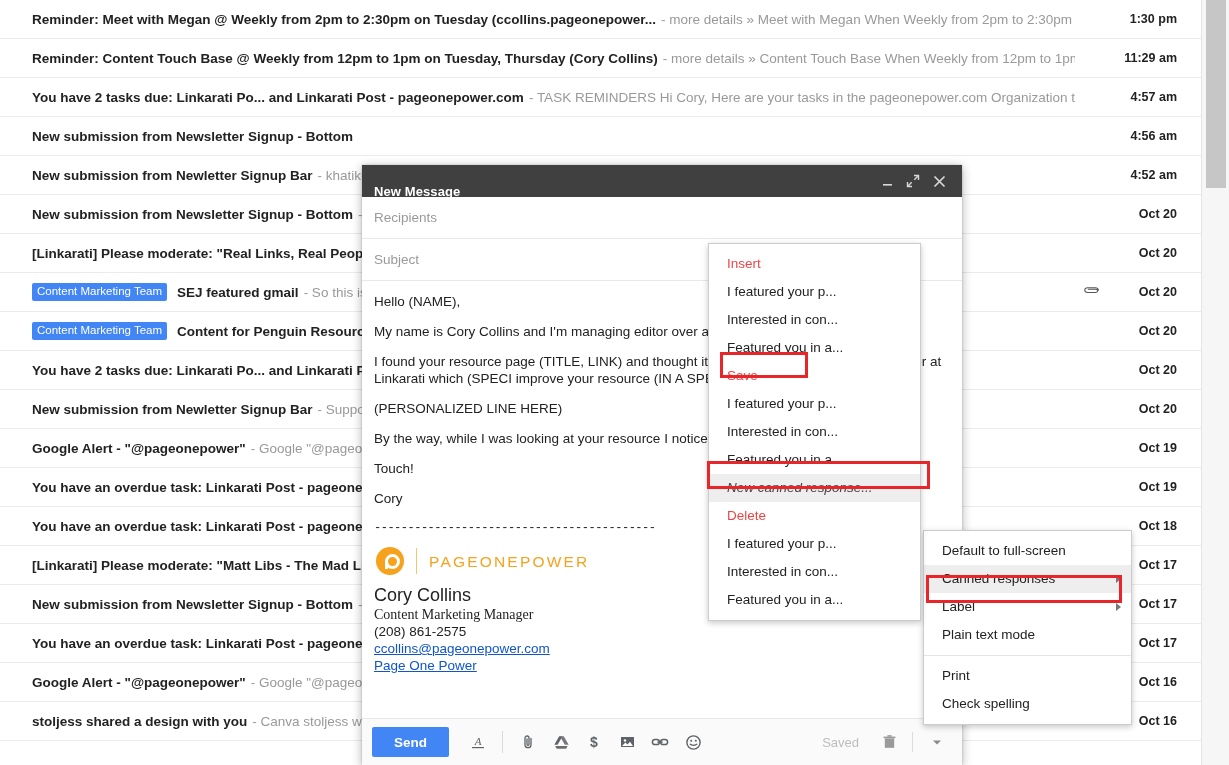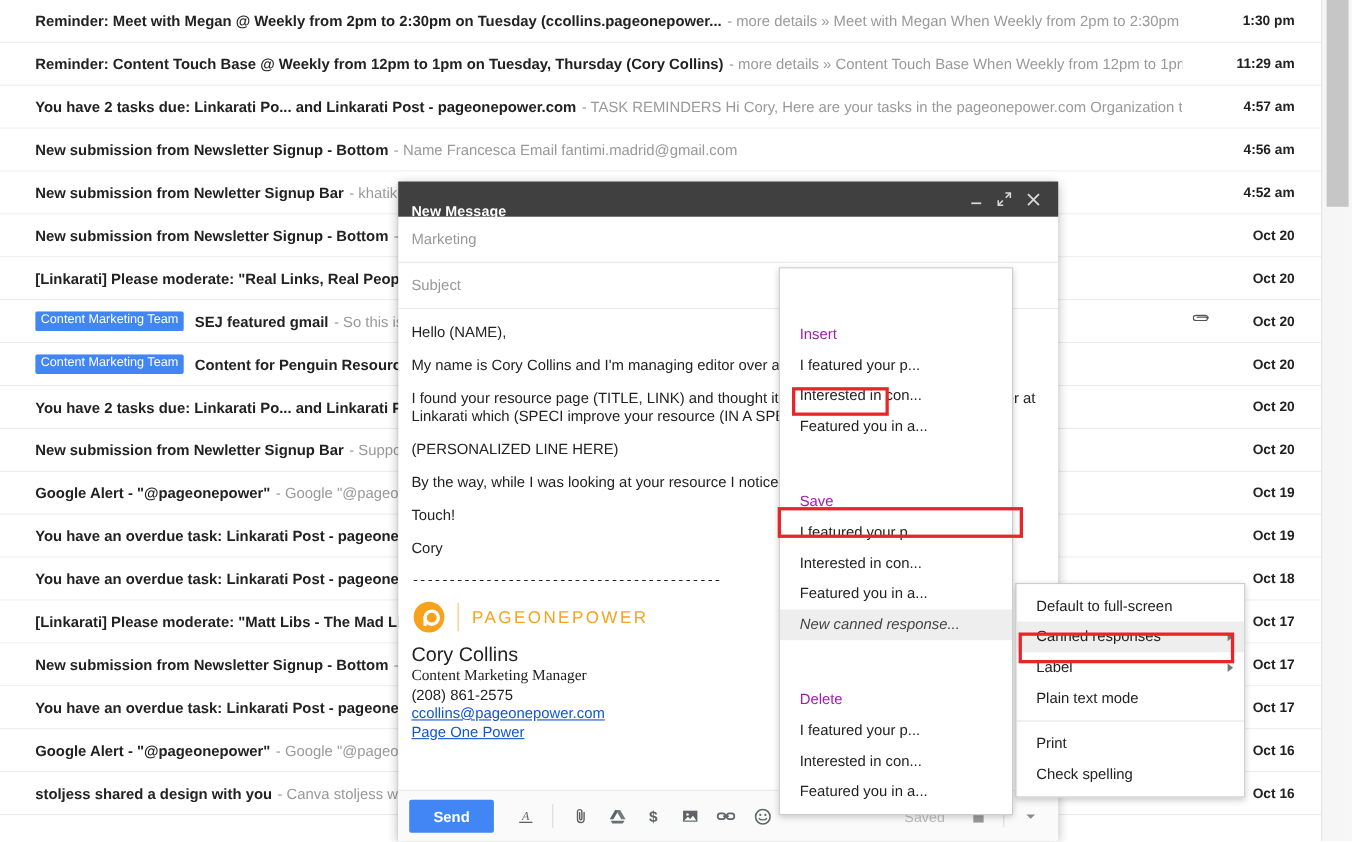--- a/index.html
+++ b/index.html
@@ -201,21 +201,21 @@
   }
   .mi {
     position: relative;
     font-size: 13.5px;
     color: #222;
     padding: 6px 30px 6px 18px;
     white-space: nowrap;
     cursor: pointer;
     line-height: 16px;
   }
-  .mi.section { color: #a21caf; cursor: default; margin-top: 40px; }
+  .mi.section { color: #ef4444; cursor: default; }
   .mi.italic { font-style: italic; color: #444; }
   .mi.hl { background: #eeeeee; }
   .mi .arrow {
     position: absolute; right: 10px; top: 50%;
     margin-top: -4px;
     width: 0; height: 0;
     border-left: 5px solid #777;
     border-top: 4px solid transparent;
     border-bottom: 4px solid transparent;
   }
@@ -261,21 +261,20 @@
         <div class="cells">
           <span class="subj">You have 2 tasks due: Linkarati Po... and Linkarati Post - pageonepower.com</span>
           <span class="snip">- TASK REMINDERS Hi Cory, Here are your tasks in the pageonepower.com Organization that are due</span>
         </div>
         <div class="attach-cell"></div>
         <div class="date">4:57 am</div>
       </div>
       <div class="row unread">
         <div class="cells">
           <span class="subj">New submission from Newsletter Signup - Bottom</span>
-          <span class="snip">- Name Francesca Email fantimi.madrid@gmail.com</span>
         </div>
         <div class="attach-cell"></div>
         <div class="date">4:56 am</div>
       </div>
       <div class="row unread">
         <div class="cells">
           <span class="subj">New submission from Newletter Signup Bar</span>
           <span class="snip">- khatikuna</span>
         </div>
         <div class="attach-cell"></div>
@@ -420,21 +419,21 @@
         </svg>
       </div>
       <div class="winbtn">
         <svg width="13" height="13" viewBox="0 0 13 13" aria-hidden="true">
           <path d="M1.5 1.5L11.5 11.5M11.5 1.5L1.5 11.5" stroke="#d8d8d8" stroke-width="1.7"></path>
         </svg>
       </div>
     </div>
 
     <div class="field">
-      <span class="ph">Marketing</span>
+      <span class="ph">Recipients</span>
     </div>
 
     <div class="field">
       <span class="ph">Subject</span>
     </div>
 
     <div id="body">
       <p>Hello (NAME),</p>
       <p><span>My name is Cory Collins and I'm managing editor over at </span><a href="#">L</a></p>
       <p>I found your resource page (TITLE, LINK) and thought it wa We've created (CONTENT) over at Linkarati which (SPECI improve your resource (IN A SPECIFIC WAY).</p>

